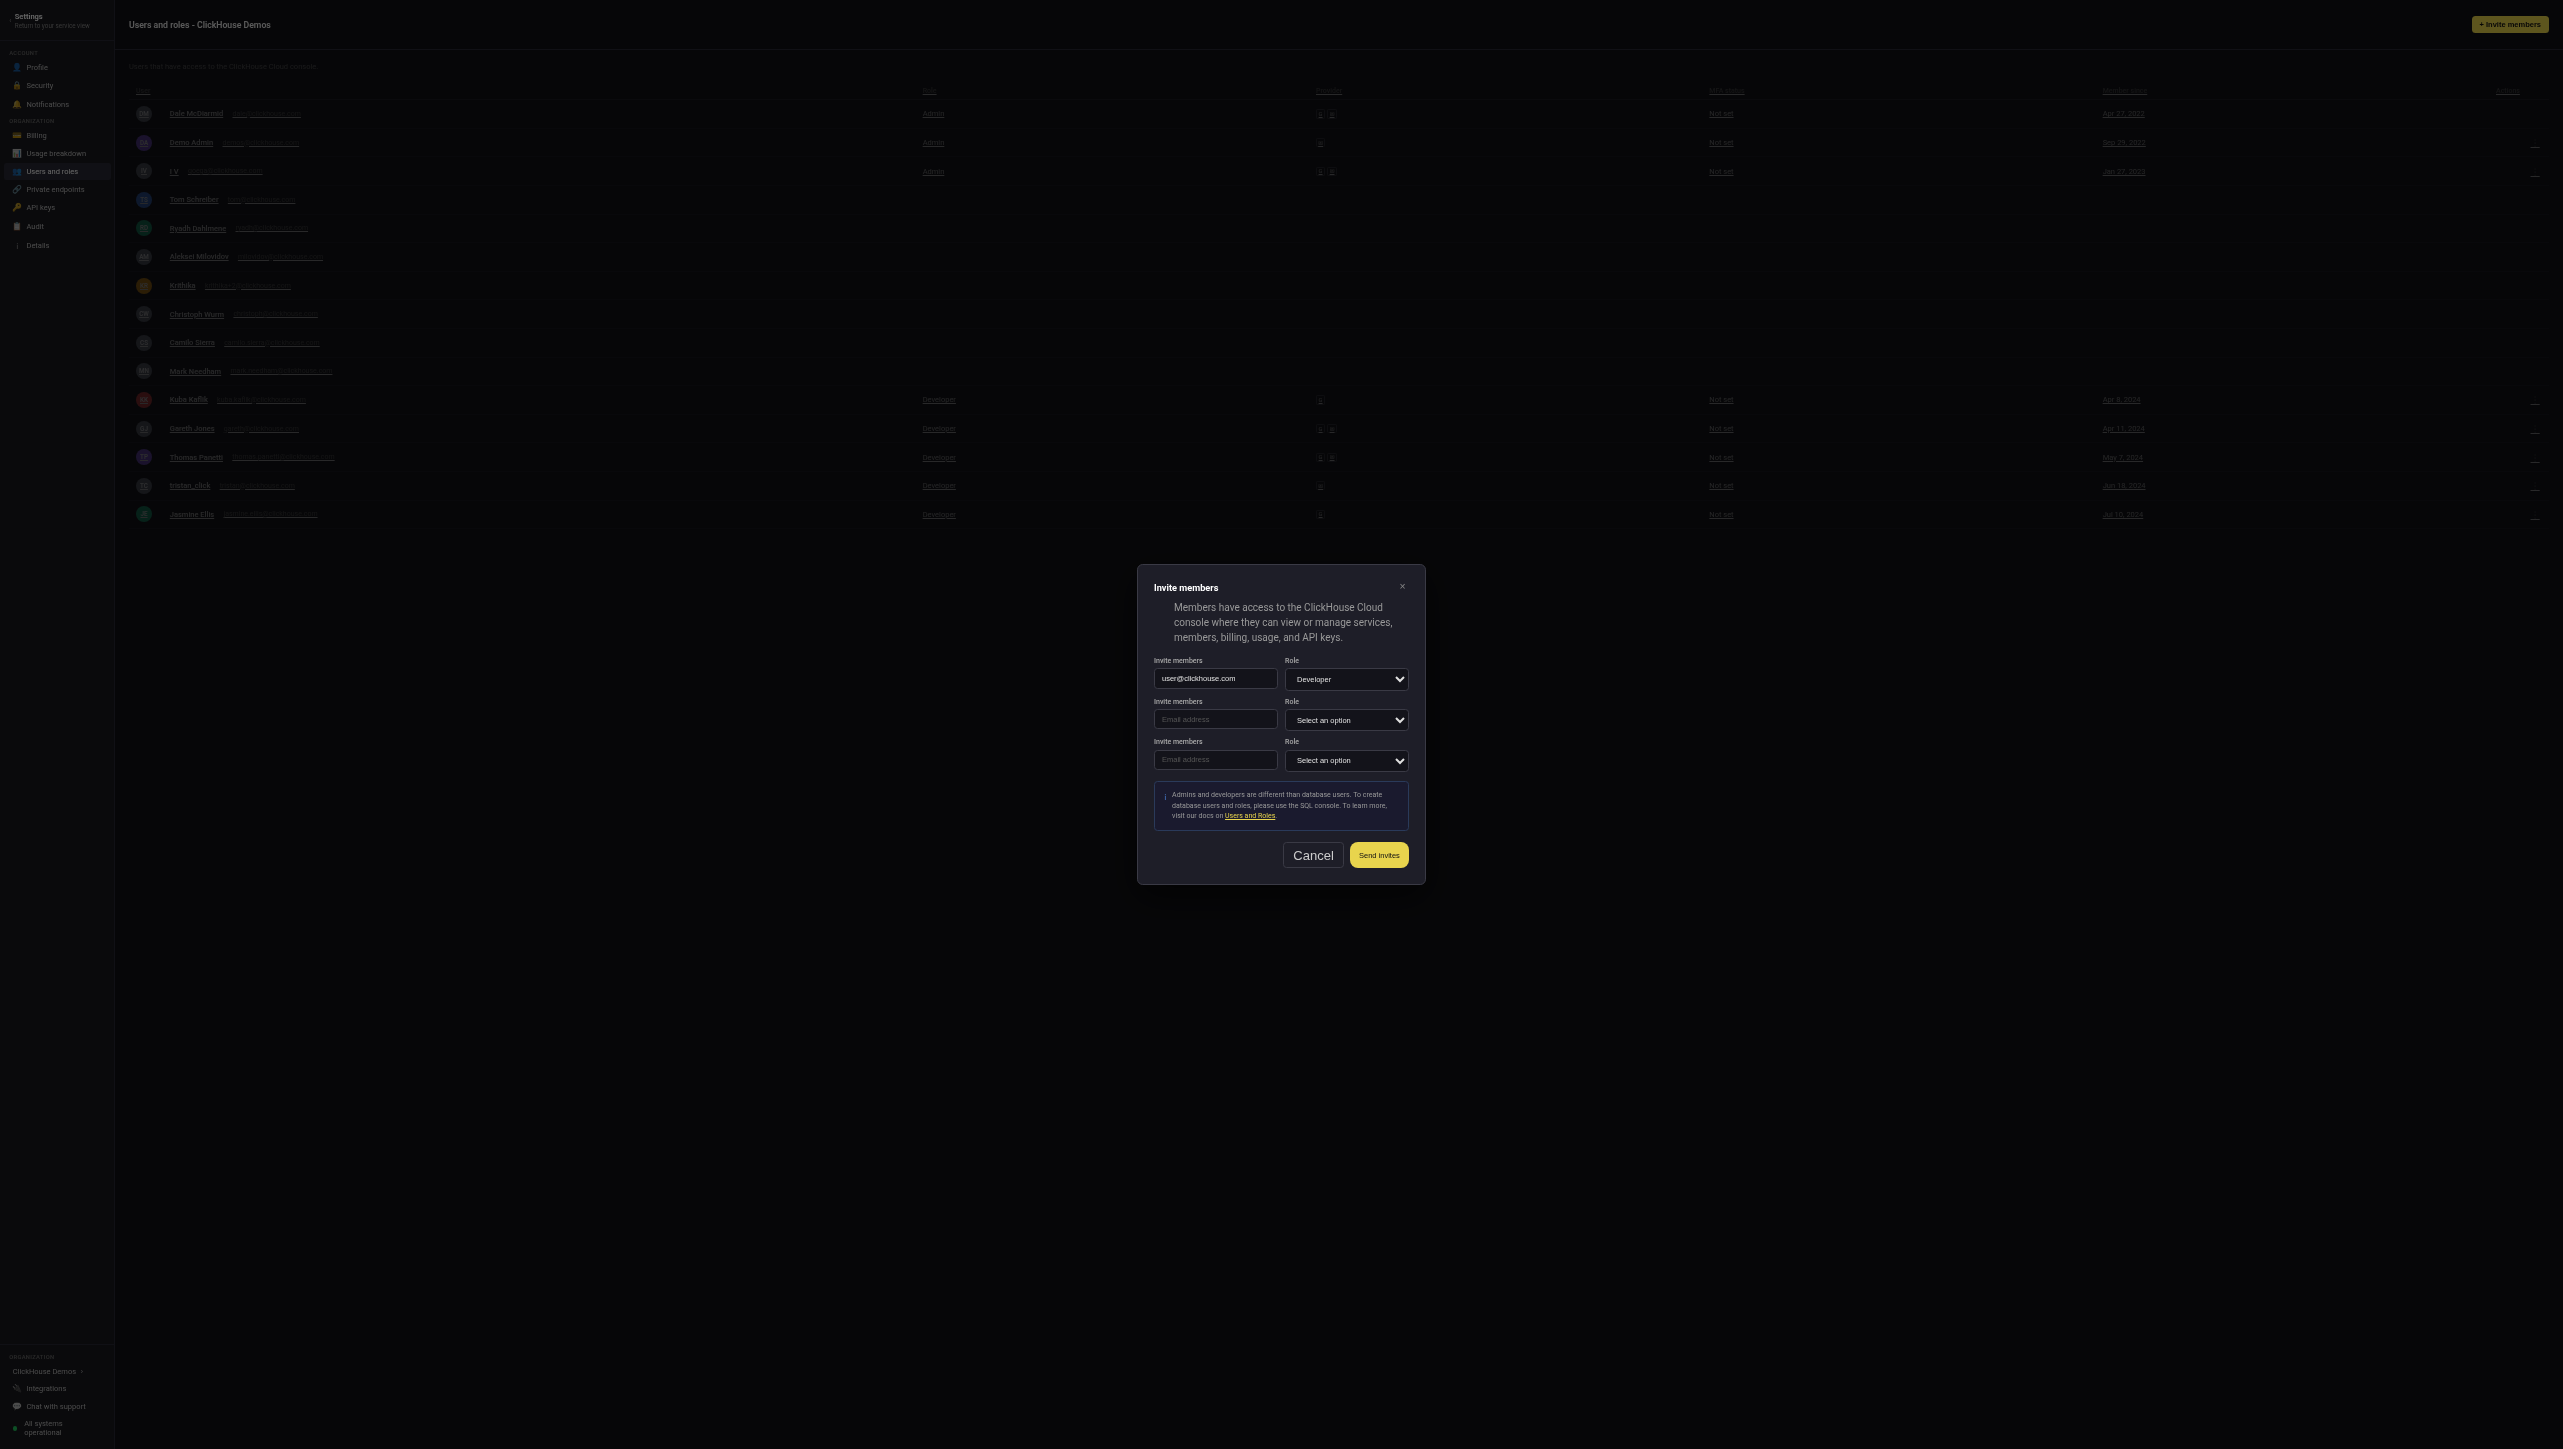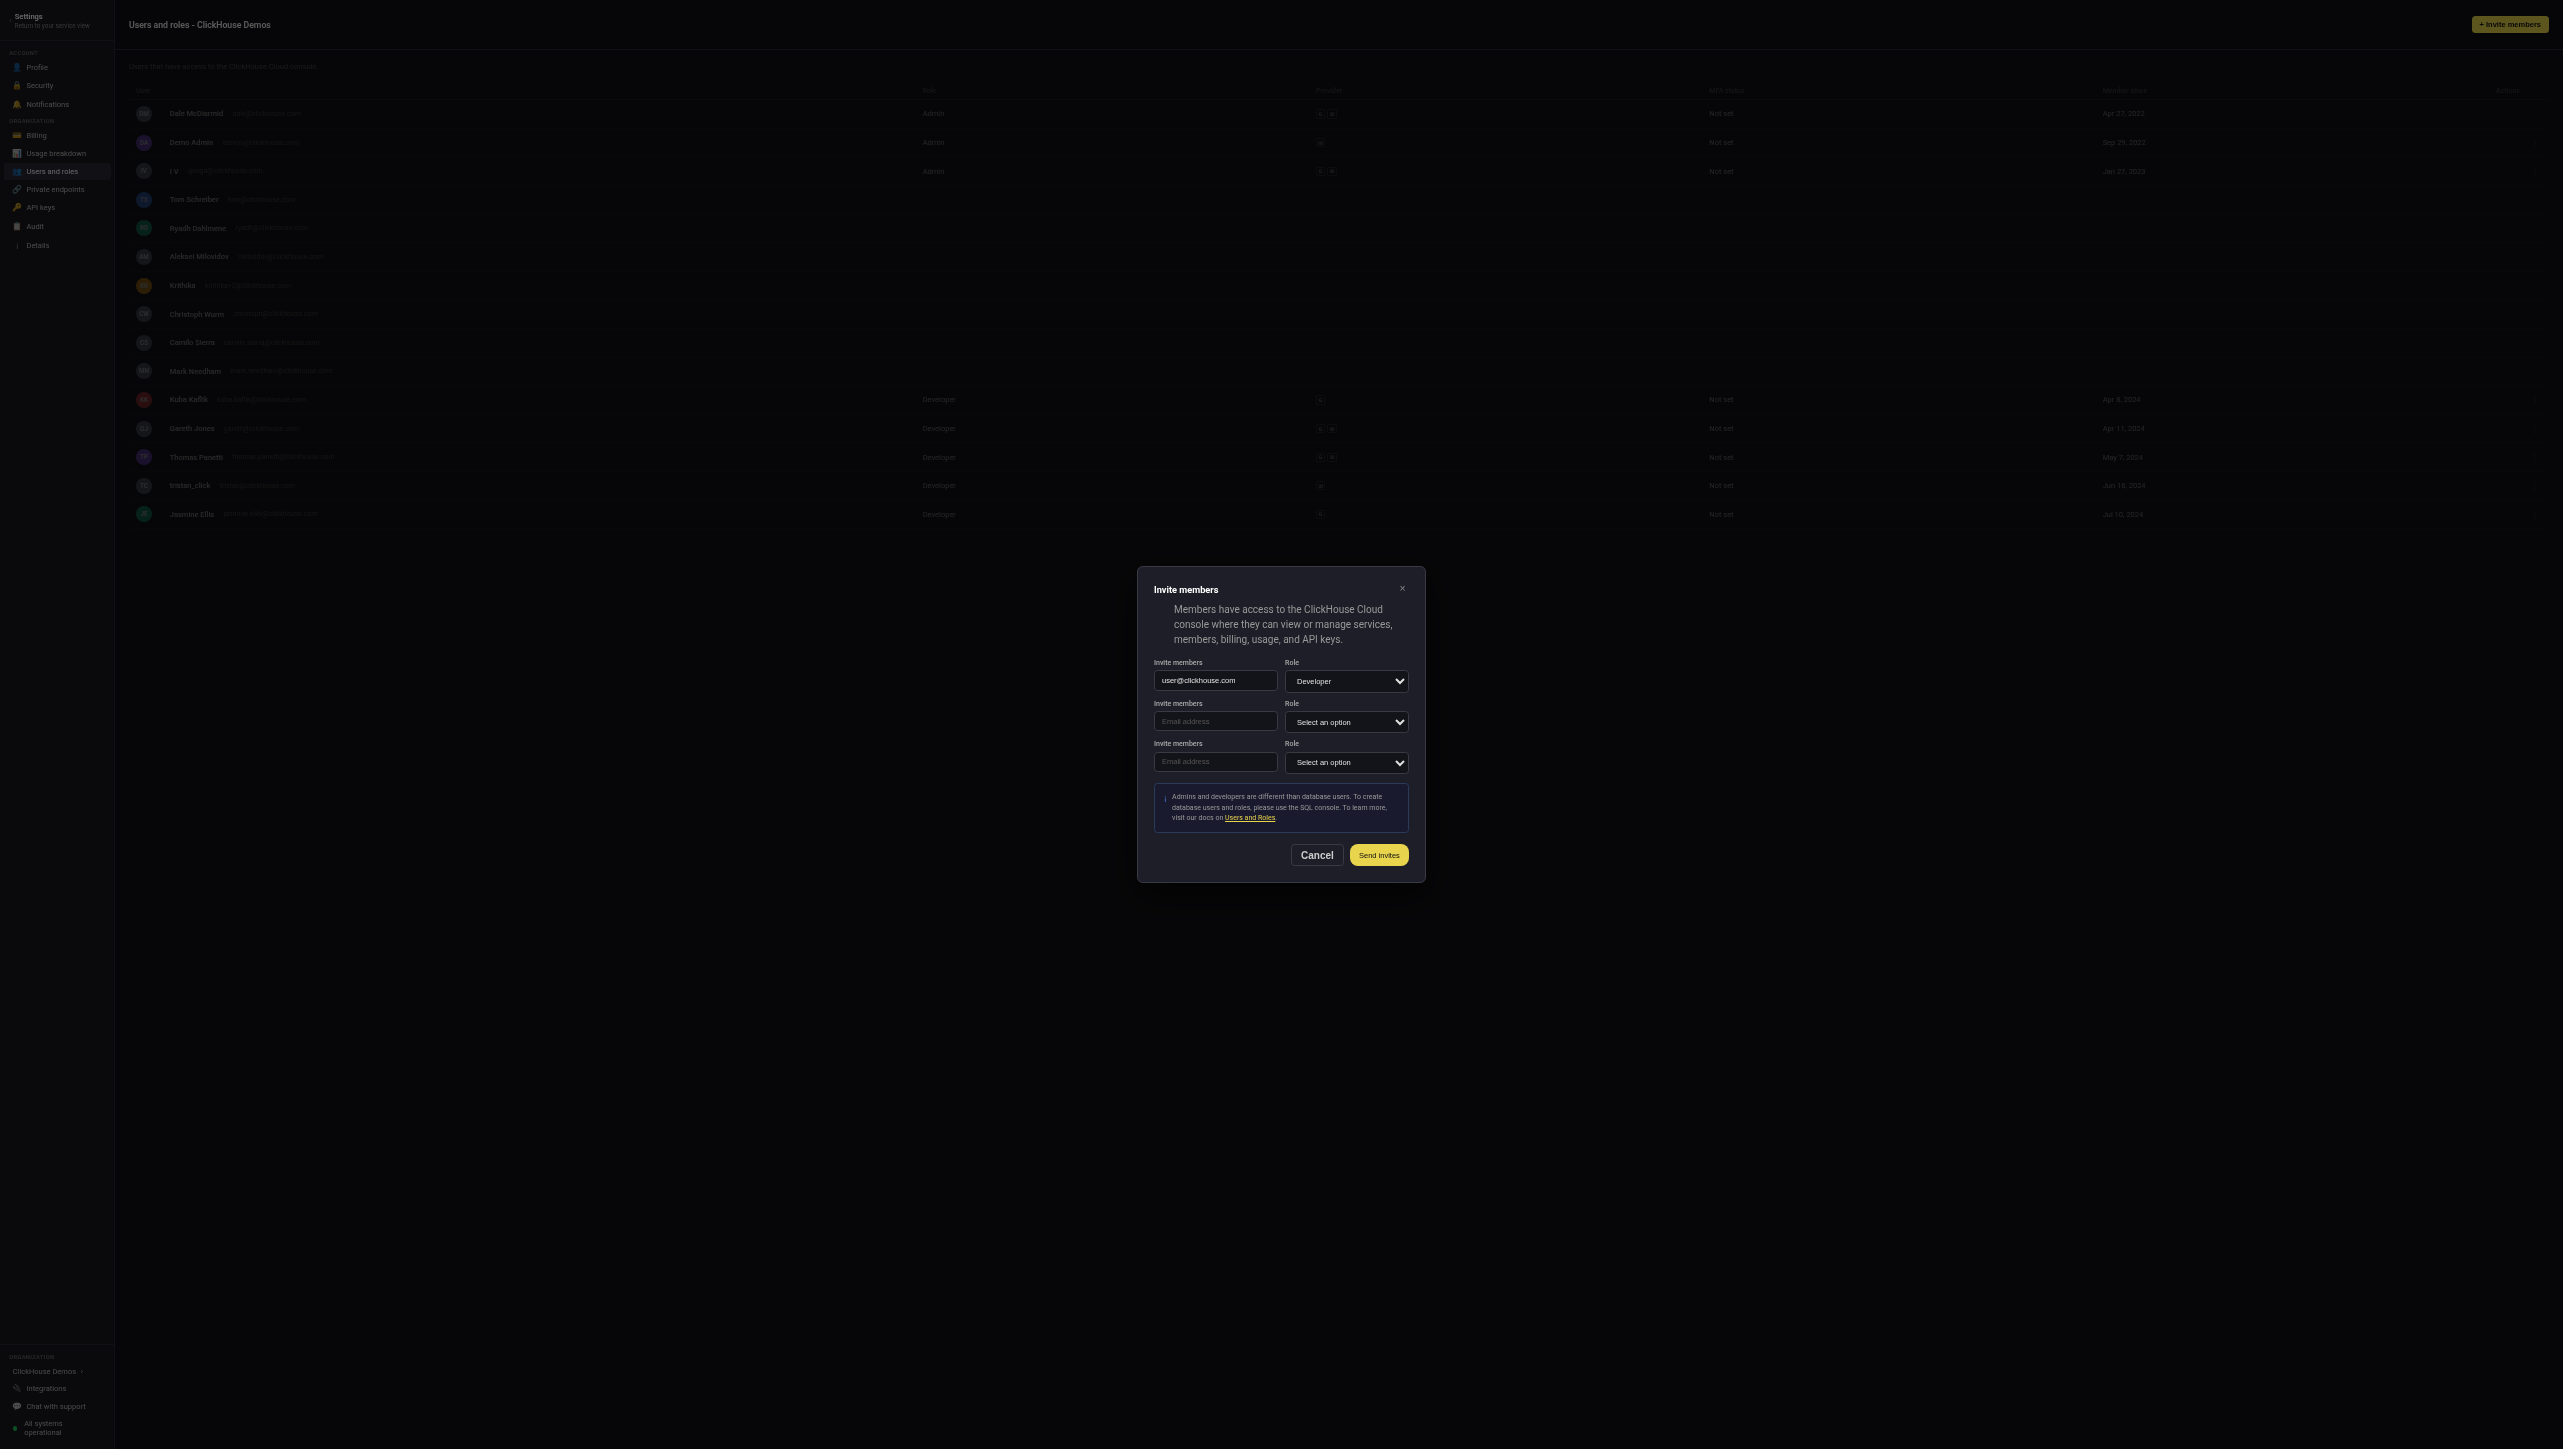--- a/index.html
+++ b/index.html
@@ -164,20 +164,21 @@
 
     .page-description {
       font-size: 7.5px;
       color: #888;
       margin-bottom: 11.5px;
     }
 
     
     .table-container {
       width: 100%;
+      text-decoration: underline;
     }
 
     .table-header {
       display: grid;
       grid-template-columns: 2fr 1fr 1fr 1fr 1fr 46px;
       padding: 4.6px 7px;
       border-bottom: 0.6px solid #2a2a35;
       font-size: 7px;
       color: #666;
       font-weight: 500;
@@ -386,24 +387,23 @@
       display: flex;
       justify-content: flex-end;
       gap: 5.8px;
     }
 
     .cancel-btn {
       background: transparent;
       border: 0.6px solid #3a3a45;
       border-radius: 3.5px;
       padding: 4.6px 9.2px;
-      font-size: 10px;
+      font-size: 13px;
       color: #ccc;
       cursor: pointer;
-      font-weight: bold;
     }
 
     .send-btn {
       background: #e8d44d;
       border: none;
       border-radius: 8px;
       padding: 4.6px 9.2px;
       font-size: 7.5px;
       font-weight: 400;
       color: #111;

